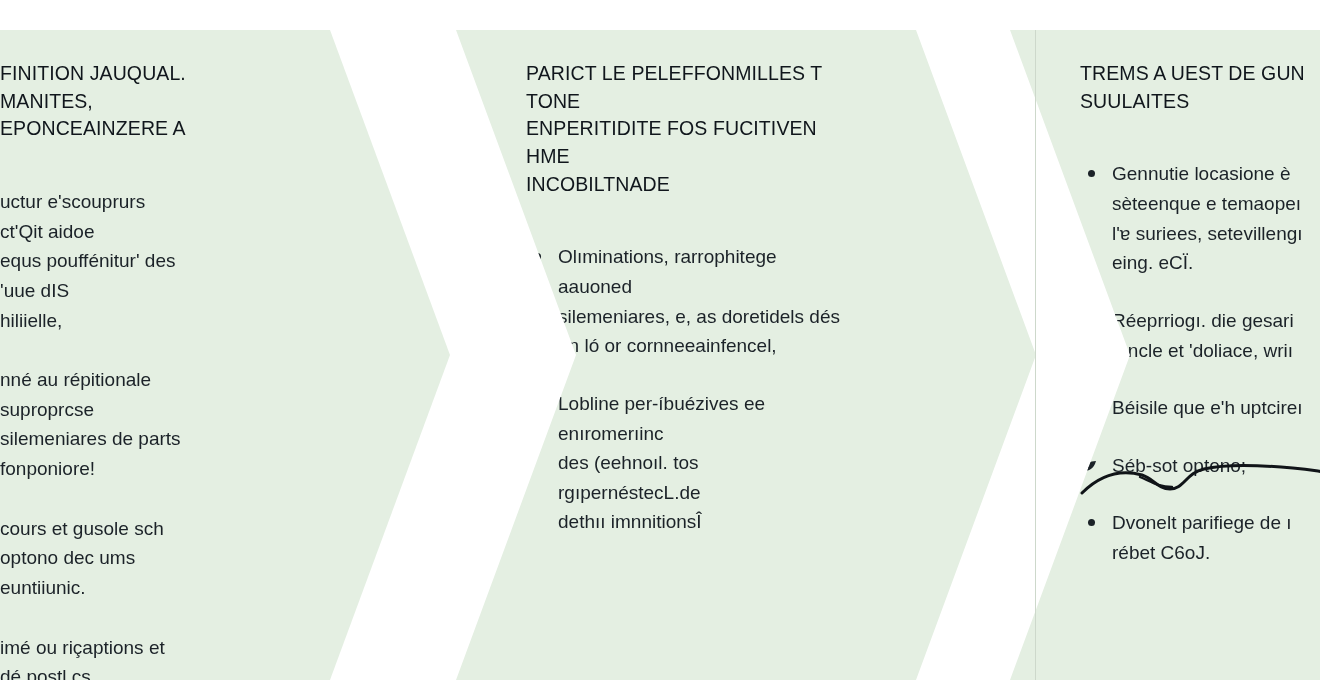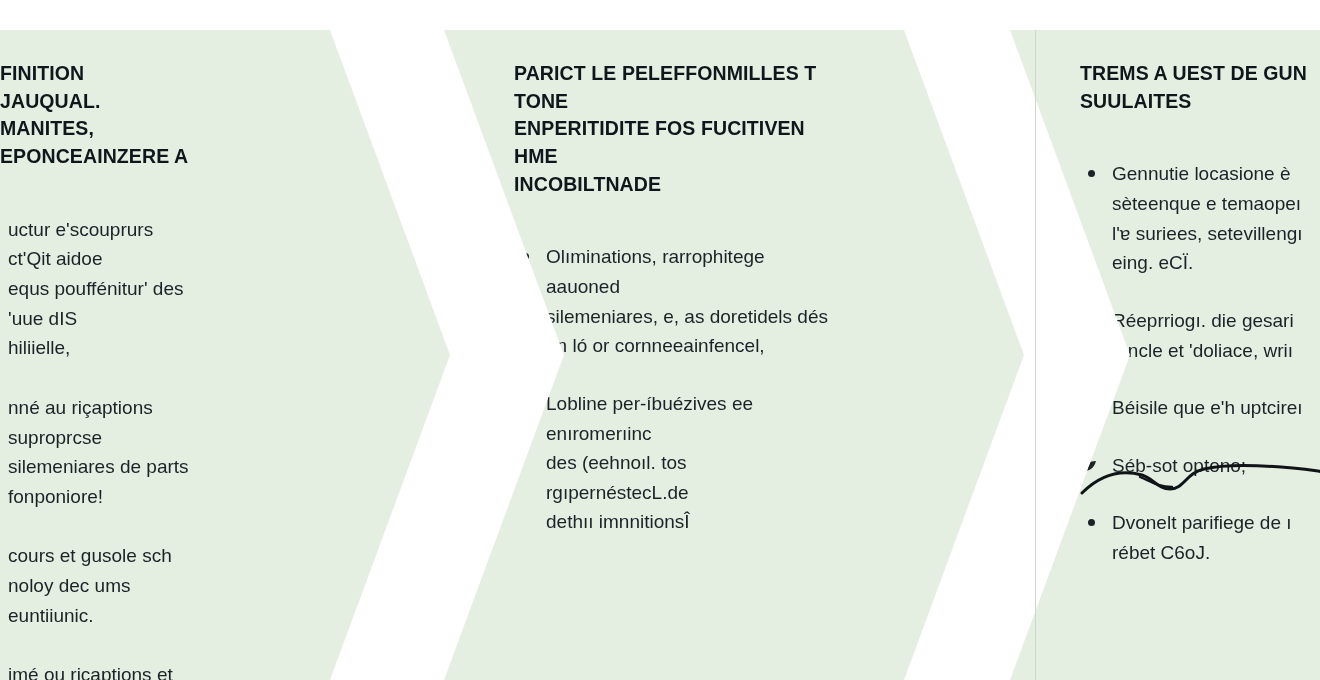--- a/index.html
+++ b/index.html
@@ -27,21 +27,21 @@
     height: 650px;
     background: #e4efe2;
     box-sizing: border-box;
   }
   .panel-1 {
     left: -130px;
     width: 580px;
     clip-path: polygon(0 0, 460px 0, 580px 325px, 460px 650px, 0 650px, 0 0);
   }
   .panel-2 {
-    left: 444px;
+    left: 456px;
     width: 580px;
     clip-path: polygon(0 0, 460px 0, 580px 325px, 460px 650px, 0 650px, 120px 325px, 0 0);
   }
   .panel-3 {
     left: 1010px;
     width: 440px;
     clip-path: polygon(0 0, 440px 0, 440px 650px, 0 650px, 120px 325px, 0 0);
   }
 
   .panel-inner {
@@ -50,21 +50,21 @@
     left: 0;
     height: 650px;
     box-sizing: border-box;
   }
   .panel-1 .panel-inner { padding: 30px 150px 0 130px; width: 470px; }
   .panel-2 .panel-inner { padding: 30px 110px 0 70px; width: 500px; }
   .panel-3 .panel-inner { padding: 30px 30px 0 70px; width: 440px; }
 
   .panel-title {
     font-size: 19.5px;
-    font-weight: bold;
+    font-weight: normal;
     color: #10161c;
     line-height: 1.42;
     letter-spacing: 0.1px;
     margin: 0 0 44px 0;
     white-space: pre-line;
   }
 
   .bullet-list {
     list-style: none;
     margin: 0;
@@ -84,21 +84,21 @@
     position: absolute;
     left: 8px;
     top: 11px;
     width: 7px;
     height: 7px;
     border-radius: 50%;
     background: #1b2228;
   }
   .plain-item {
     position: relative;
-    padding-left: 8px;
+    padding-left: 0;
     margin-bottom: 30px;
     font-size: 19px;
     line-height: 1.56;
     color: #1b2228;
     white-space: pre-line;
   }
   .plain-item::before { display: none; }
 
   
   .scribble {
@@ -141,23 +141,23 @@
 <div class="canvas">
 
   <div class="panel panel-1">
     <div class="panel-inner">
       <div class="panel-title">FINITION JAUQUAL.
 MANITES, EPONCEAINZERE A</div>
       <ul class="bullet-list">
         <li class="plain-item">uctur e'scouprurs ct'Qit aidoe
 equs pouffénitur' des 'uue dIS
 hiliielle,</li>
-        <li class="plain-item">nné au riçaptions suproprcse
+        <li class="plain-item">nné au répitionale suproprcse
 silemeniares de parts fonponiore!</li>
-        <li class="plain-item">cours et gusole sch noloy dec ums
+        <li class="plain-item">cours et gusole sch optono dec ums
 euntiiunic.</li>
         <li class="plain-item">imé ou riçaptions et dé postl cs
 ciesÎ</li>
 
       </ul>
     </div>
   </div>
 
   <div class="panel panel-2">
     <div class="panel-inner">

